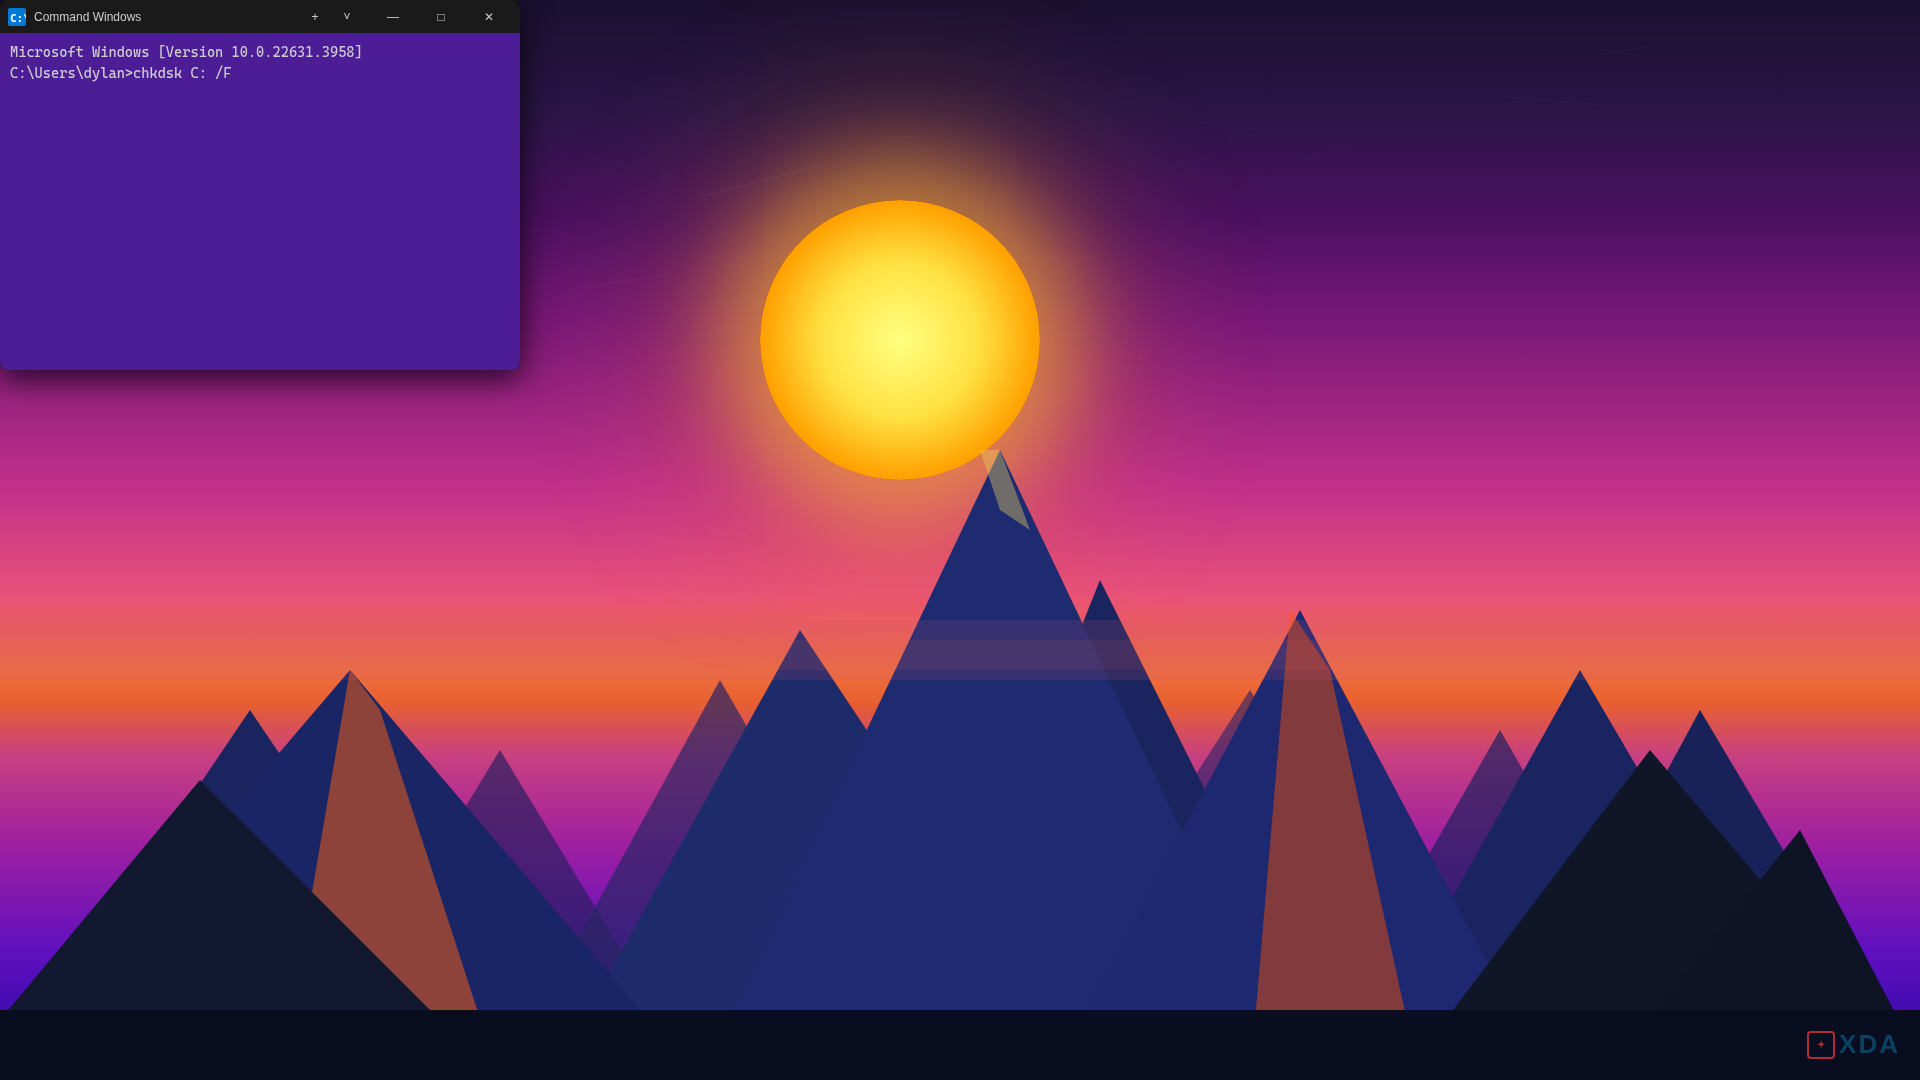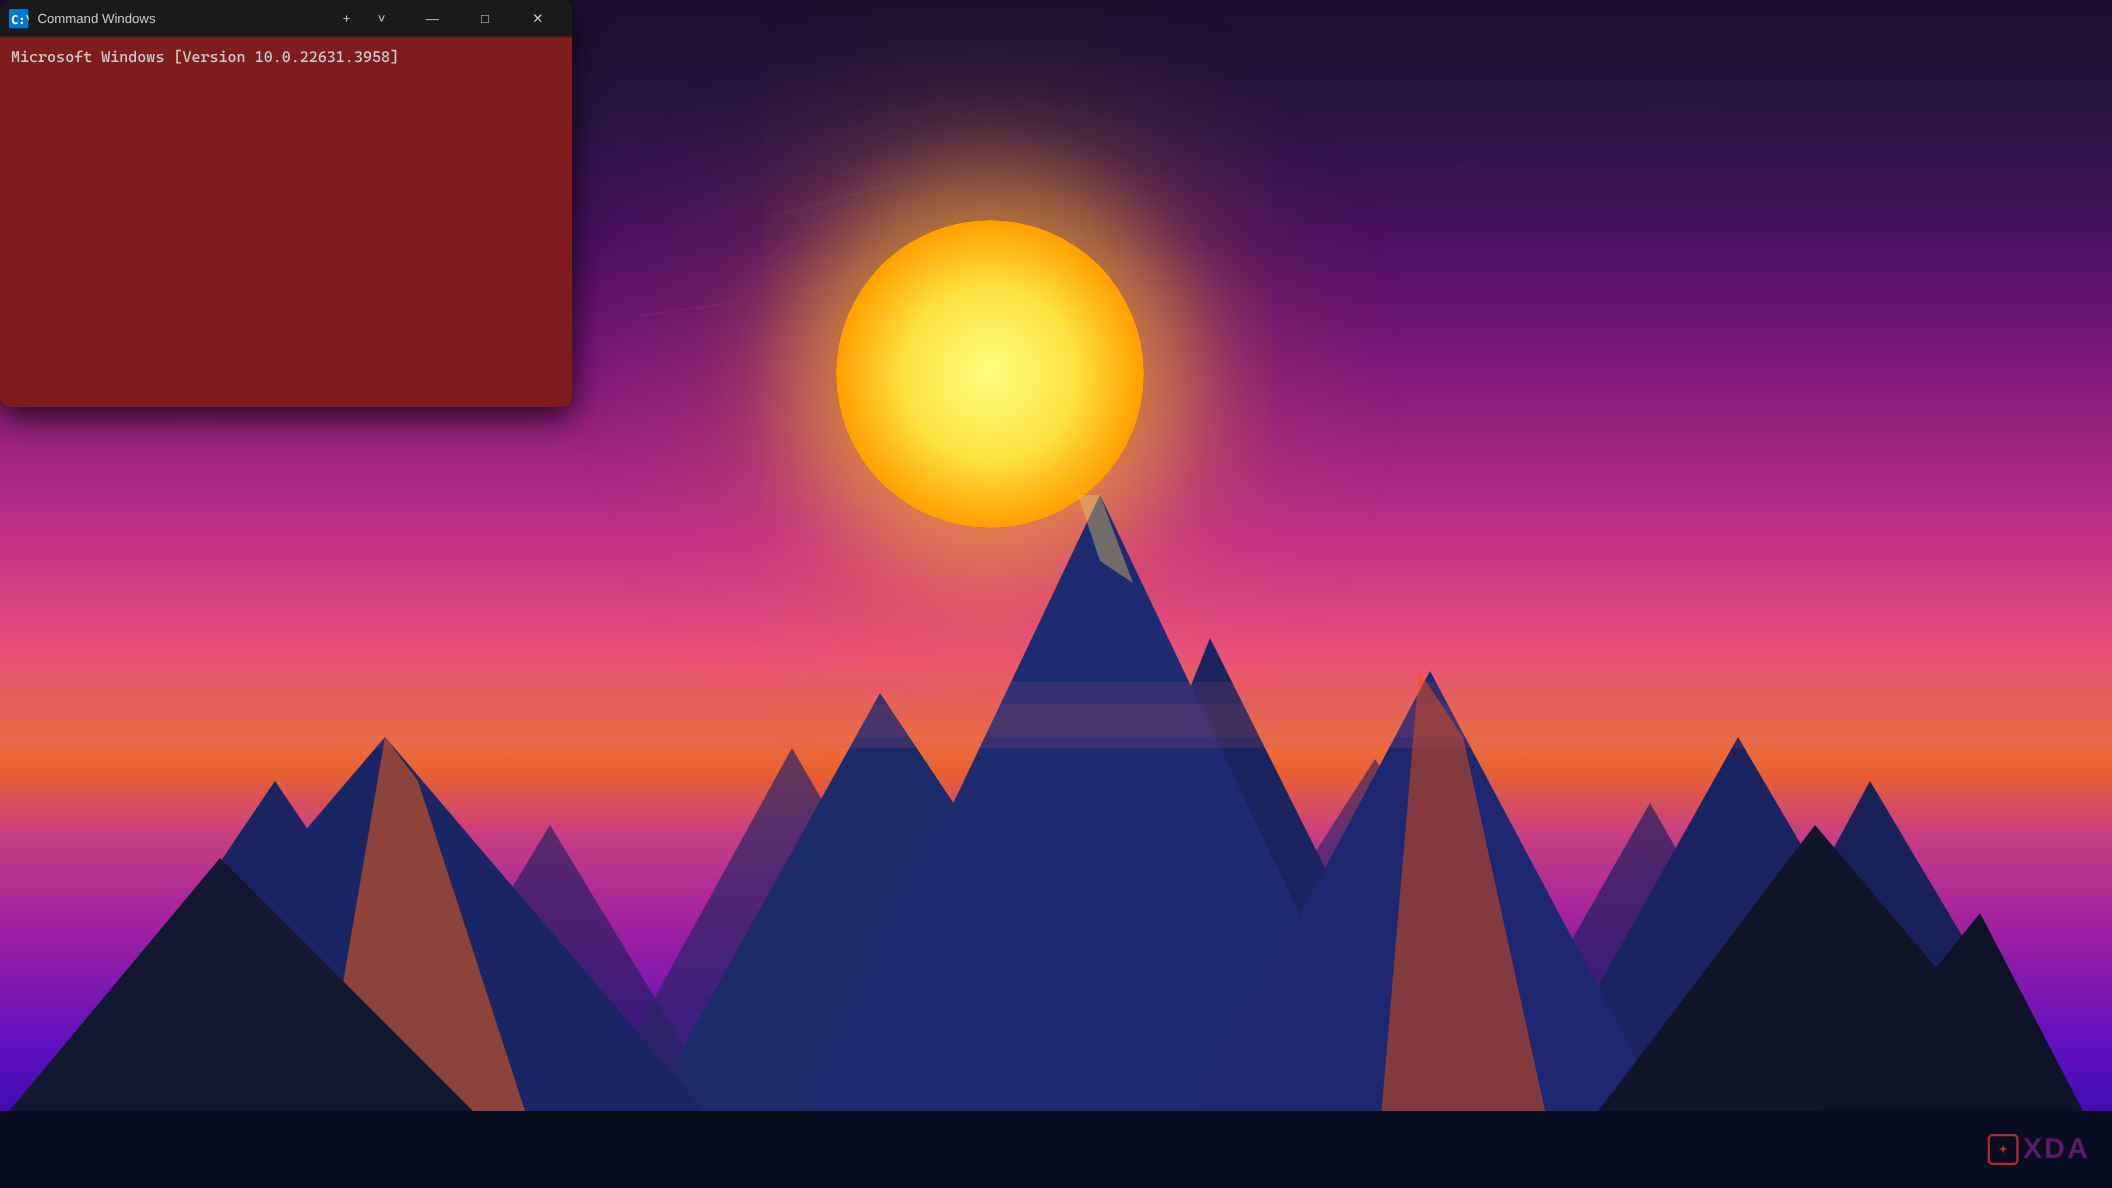--- a/index.html
+++ b/index.html
@@ -77,21 +77,21 @@
       border-radius: 4px;
       display: flex;
       align-items: center;
       justify-content: center;
       font-size: 10px;
       font-weight: bold;
       color: #cc3333;
     }
 
     .xda-text {
-      color: #701a75;
+      color: #0c4a6e;
       font-size: 26px;
       font-weight: 700;
       letter-spacing: 2px;
       font-family: 'Segoe UI', Arial, sans-serif;
     }
 
     
     .cmd-window {
       position: absolute;
       top: 0;
@@ -168,21 +168,21 @@
       font-size: 12px;
       border-radius: 4px;
     }
 
     .cmd-body {
       flex: 1;
       padding: 8px 10px;
       font-family: 'Cascadia Code', 'Consolas', 'Courier New', monospace;
       font-size: 14px;
       color: #cccccc;
-      background: #7f1d1d;
+      background: #4c1d95;
       line-height: 1.5;
       overflow: hidden;
     }
 
     .cmd-line {
       white-space: pre;
     }
 
     
     .streaks {
@@ -301,14 +301,15 @@
     <div class="titlebar-controls">
       <div class="titlebar-btn minimize">—</div>
       <div class="titlebar-btn maximize">□</div>
       <div class="titlebar-btn close">✕</div>
     </div>
   </div>
 
   <div class="cmd-body">
     <div class="cmd-line">Microsoft Windows [Version 10.0.22631.3958]</div>
     <div class="cmd-line"></div>
+    <div class="cmd-line">C:\Users\dylan&gt;chkdsk C: /F</div>
   </div>
 </div>
 
 </body></html>

